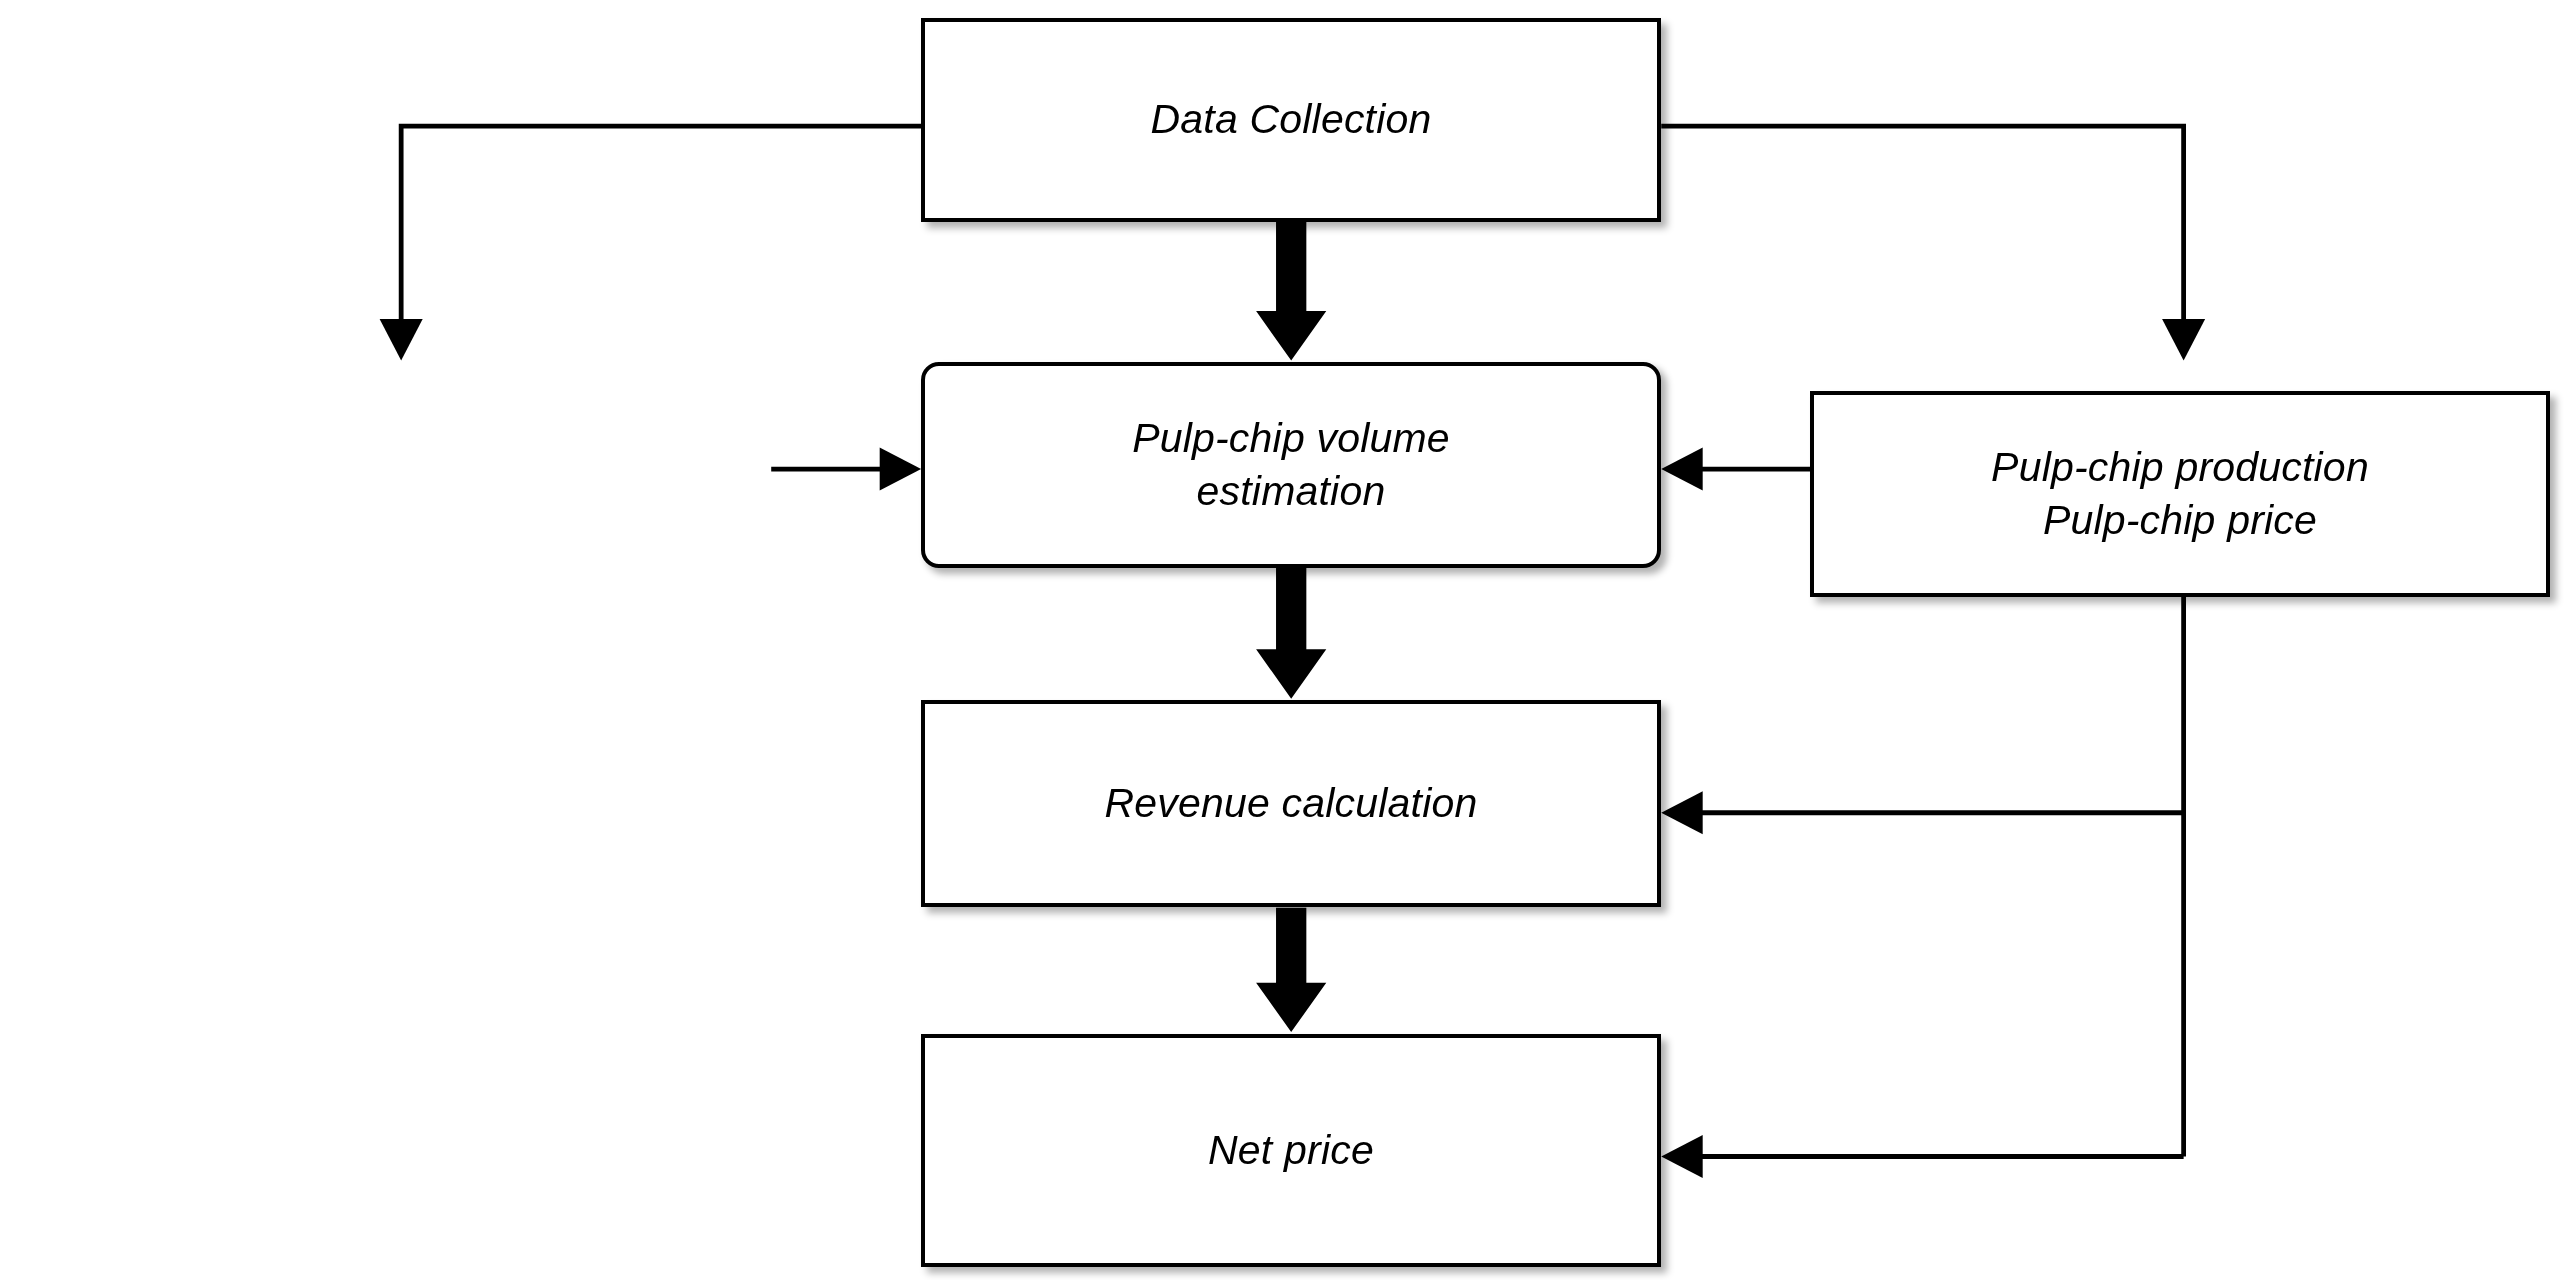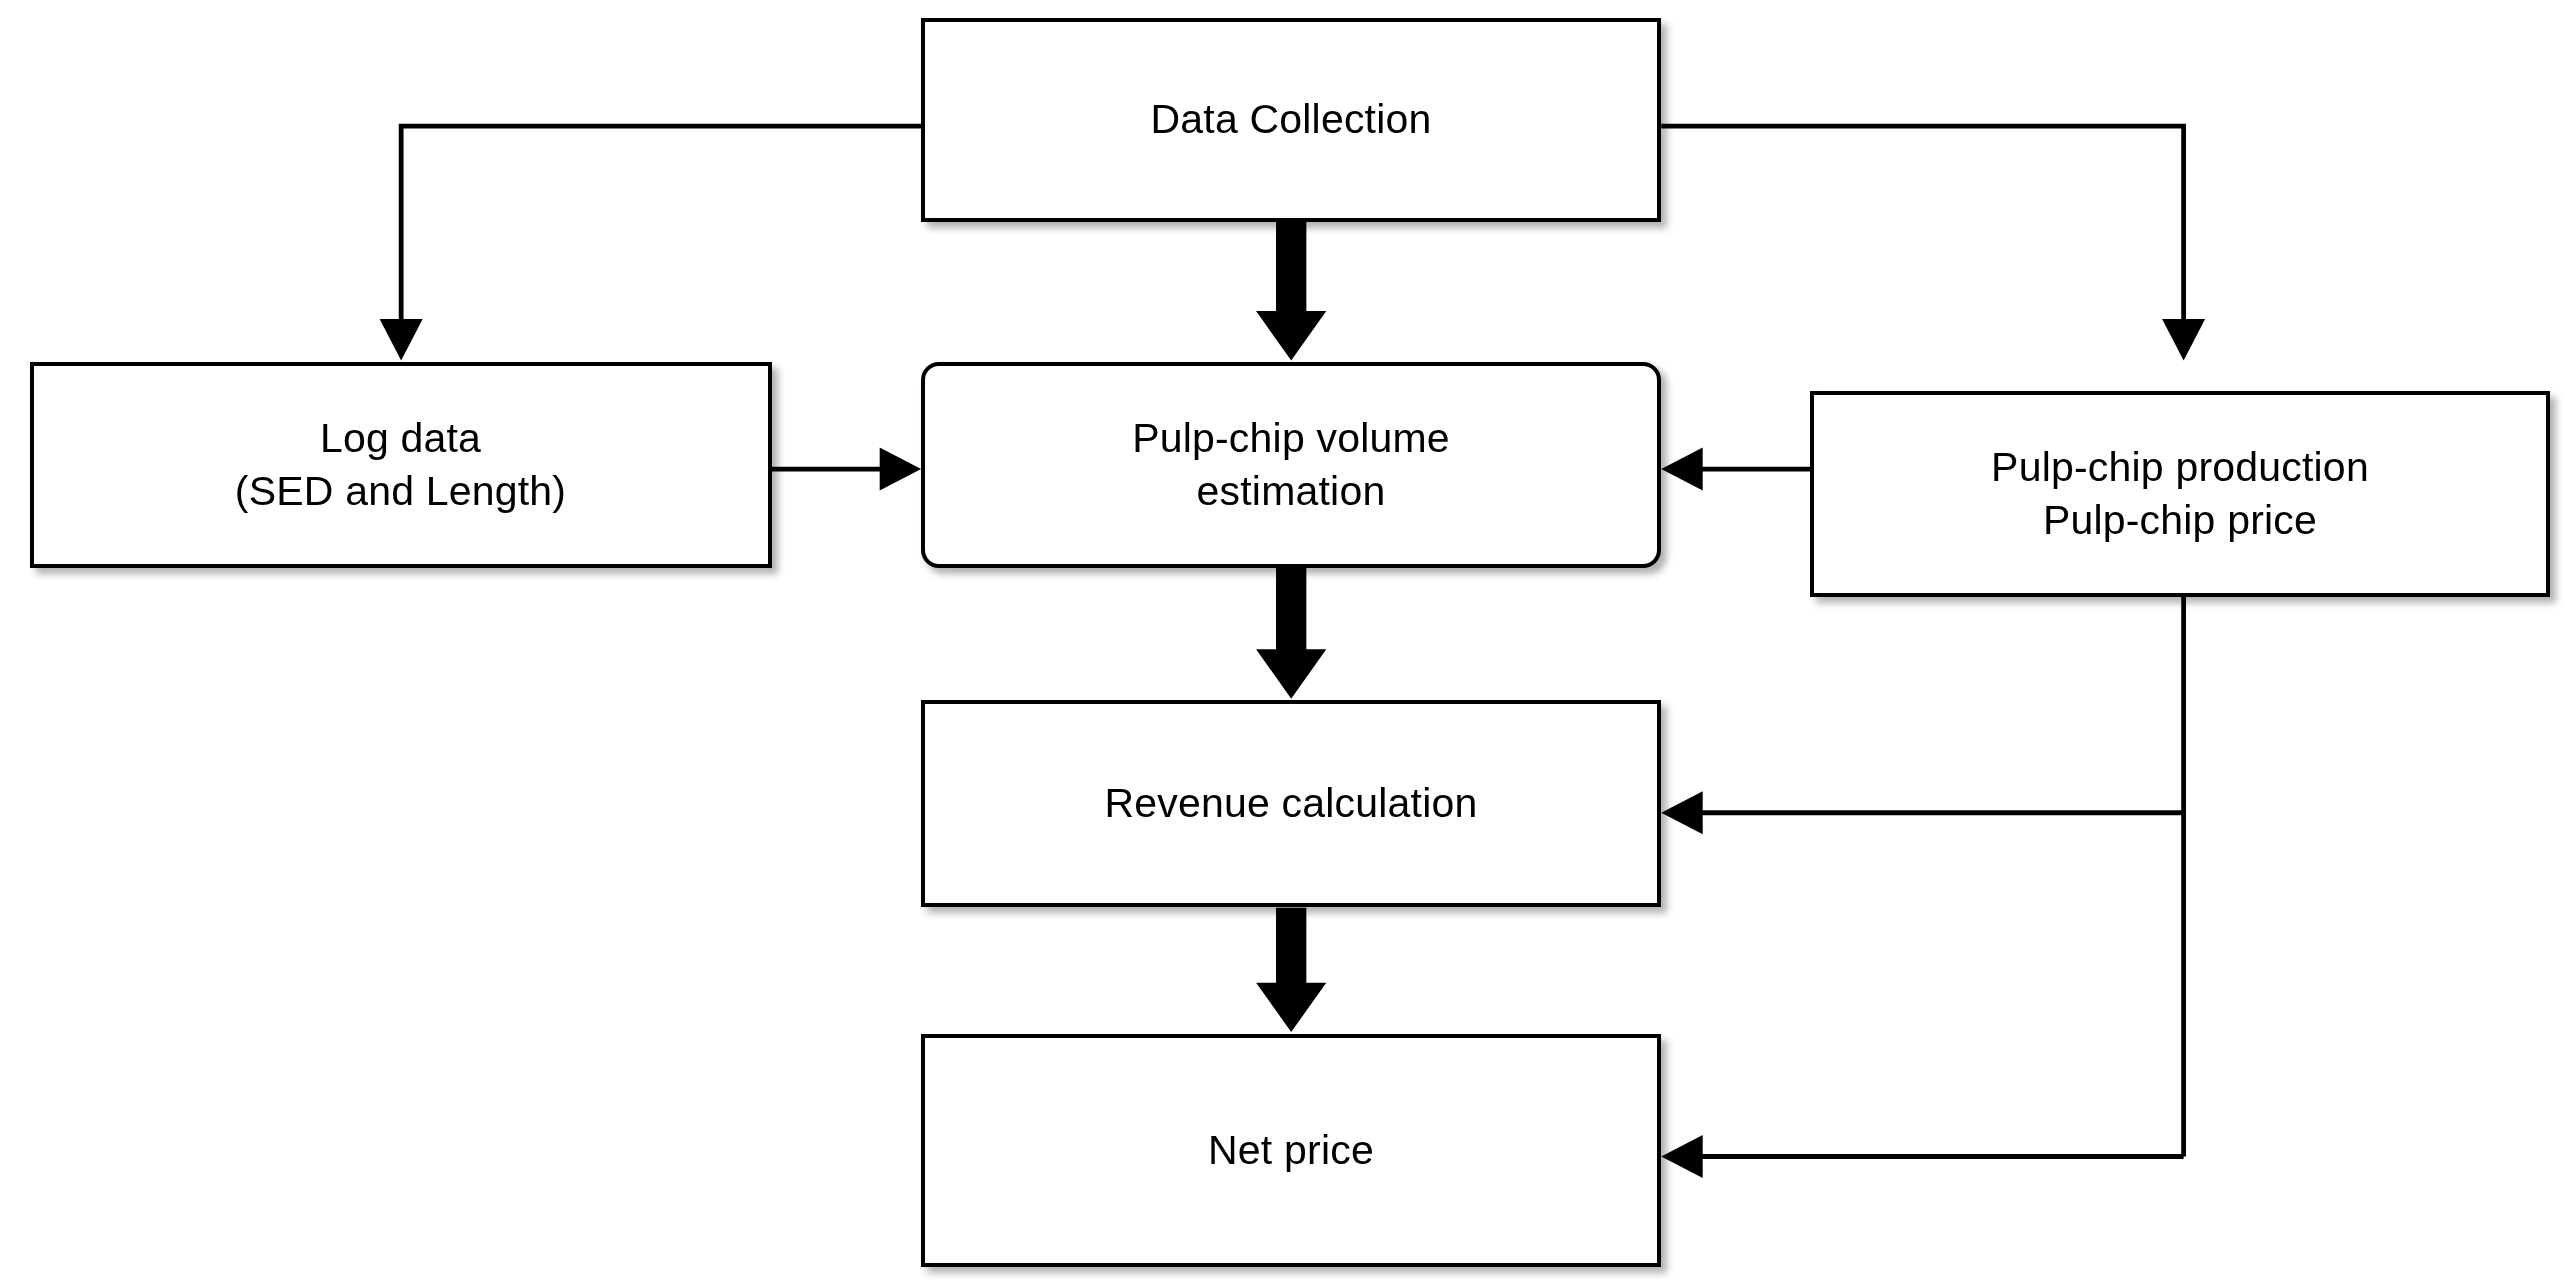--- a/index.html
+++ b/index.html
@@ -27,20 +27,21 @@
     box-shadow: 5.6px 5.6px 7.2px rgba(0,0,0,0.30);
     z-index: 3;
   }
   .node-label {
     font-size: 41px;
     line-height: 1.30;
     color: #000000;
     letter-spacing: 0.2px;
     white-space: pre-line;
     padding: 0 14.4px;
+    font-style: italic;
   }
   #flow-svg {
     position: absolute;
     left: 0;
     top: 0;
     width: 2576px;
     height: 1281px;
     z-index: 1;
   }
 </style>
@@ -95,24 +96,20 @@
 
     <g>
       <polygon points="1600,1138 1638,1138 1638,1232 1663,1232 1619,1294 1575,1232 1600,1232" fill="#000000"></polygon>
     </g>
   </svg>
 
   <div class="node" style="left:921px; top:17.5px; width:740px; height:204px;">
     <span class="node-label">Data Collection</span>
   </div>
 
-  <div class="node" style="left:29.5px; top:362px; width:742px; height:206px;">
-    <span class="node-label">Log data
-(SED and Length)</span>
-  </div>
 
   <div class="node" style="left:921px; top:362px; width:740px; height:206px;border-radius:18px;">
     <span class="node-label">Pulp-chip volume
 estimation</span>
   </div>
 
   <div class="node" style="left:1810px; top:362px; width:740px; height:206px;margin-top:29px;">
     <span class="node-label">Pulp-chip production
 Pulp-chip price</span>
   </div>

